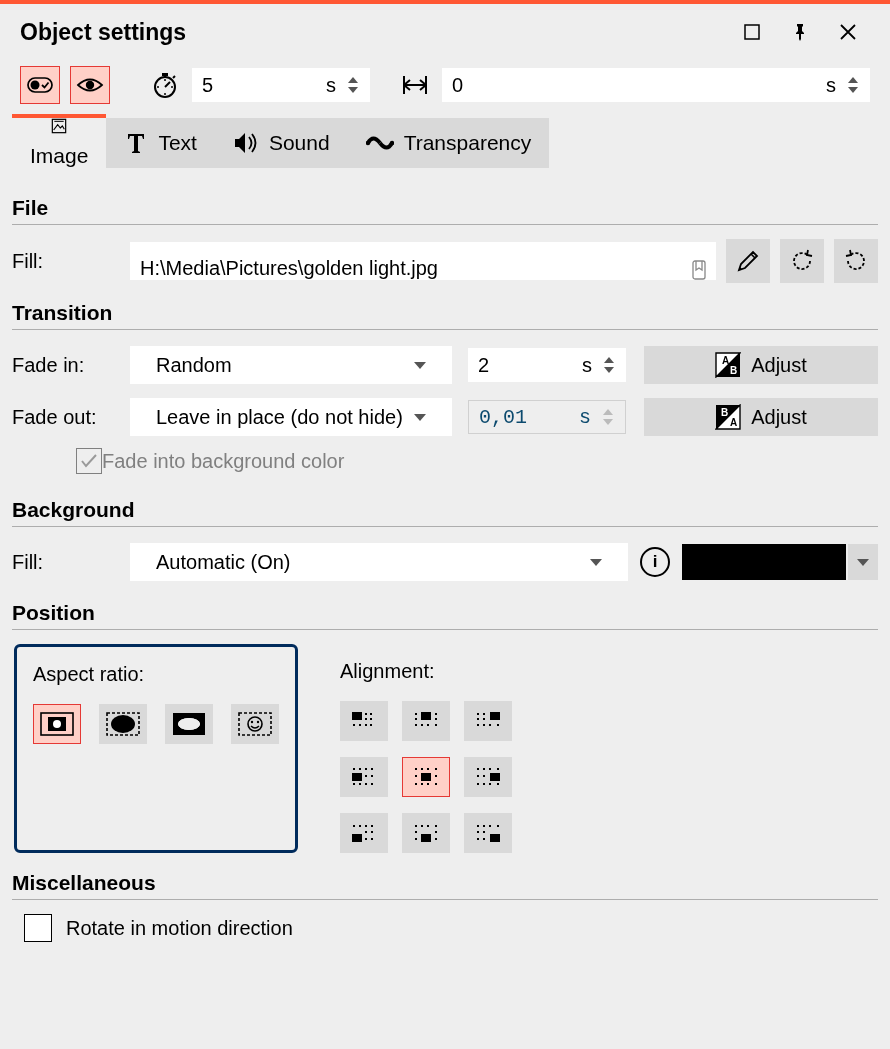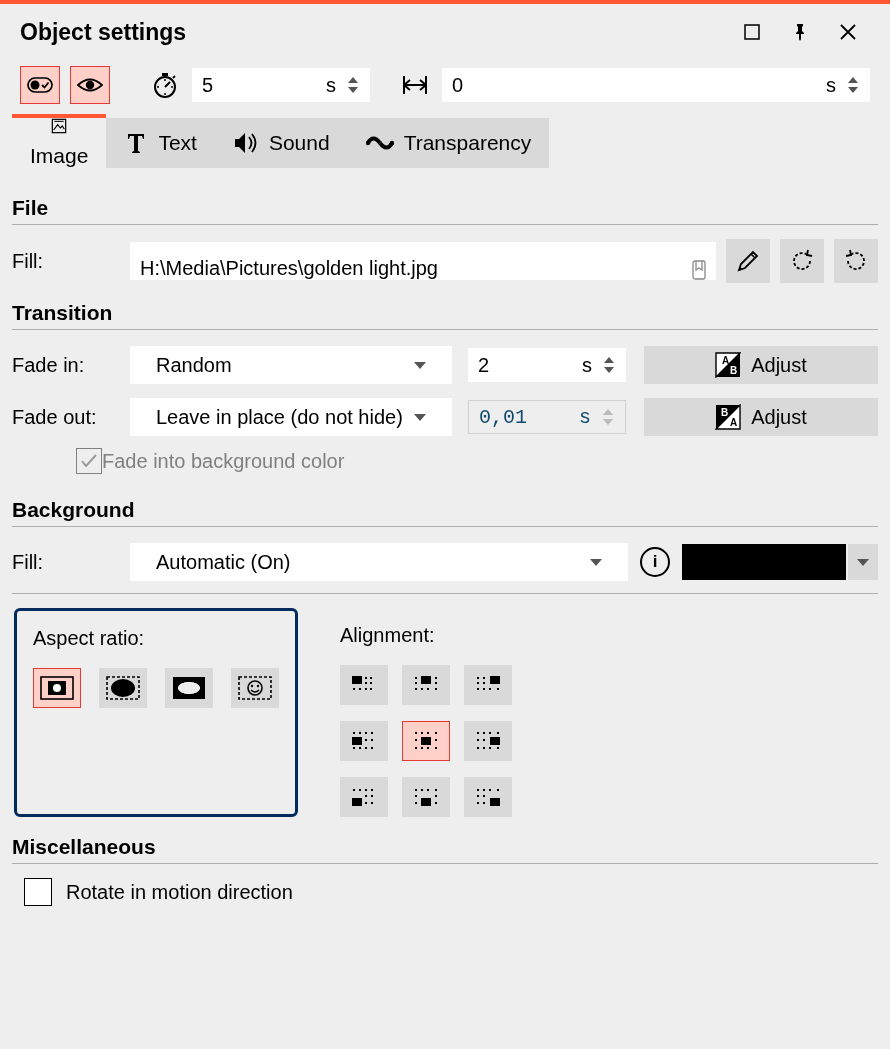--- a/index.html
+++ b/index.html
@@ -436,20 +436,21 @@
       <span>i</span>
     </div>
     <div class="swatch"></div>
     <div class="swatchdrop">
       <svg width="12" height="7">
           <path d="M0 0 L6 7 L12 0 Z" fill="#555"></path>
         </svg>
     </div>
   </div>
 
+  <div class="sect-title">Position</div>
   <div class="hr"></div>
   <div class="posrow">
     <div class="posbox">
       <div class="poslbl">Aspect ratio:</div>
       <div class="btngrid">
         <div class="gridbtn sel">
           <svg width="34" height="24" viewBox="0 0 34 24">
               <rect x="1" y="1" width="32" height="22" fill="none" stroke="#000" stroke-width="1.6"></rect>
               <rect x="8" y="5" width="18" height="14" fill="#000"></rect>
               <circle cx="17" cy="12" r="4" fill="#fff"></circle>

